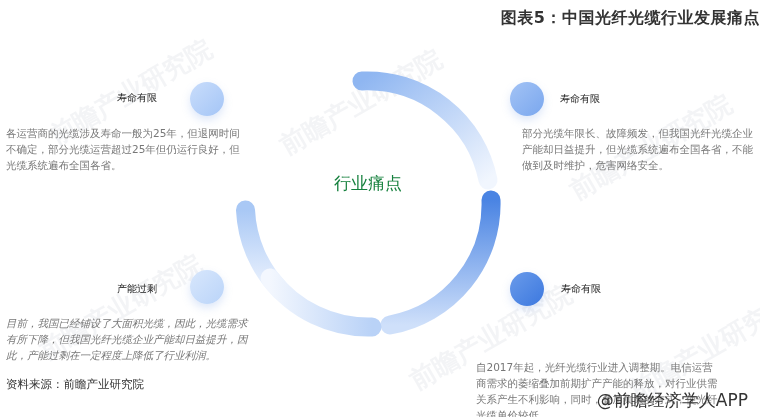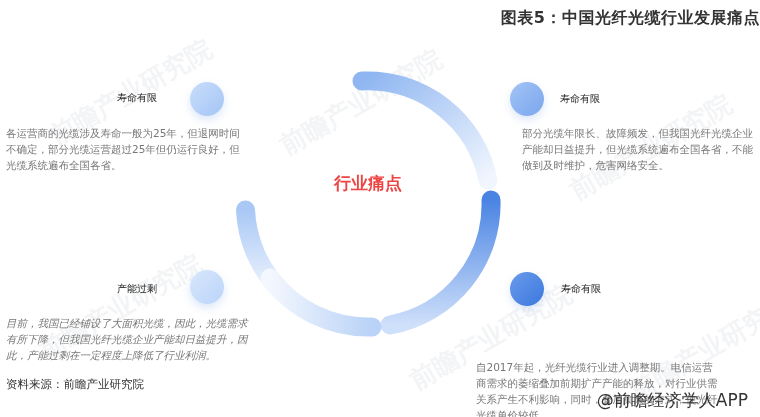--- a/index.html
+++ b/index.html
@@ -2,21 +2,21 @@
 <html><head>
 <meta charset="utf-8">
 <style>
   html, body { margin: 0; padding: 0; background: #ffffff; }
   body { width: 760px; height: 417px; position: relative; overflow: hidden;
          font-family: "DejaVu Sans", "Liberation Sans", sans-serif; color: #333; }
   .title { position: absolute; top: 8px; left: 0; width: 760px; text-align: right;
            font-size: 16px; font-weight: bold; color: #333; letter-spacing: 0.5px; }
   .ring { position: absolute; left: 0; top: 0; }
   .center-label { position: absolute; left: 298px; top: 172px; width: 140px; text-align: center;
-                  font-size: 17px; font-weight: bold; color: #ef4444; }
+                  font-size: 17px; font-weight: normal; color: #15803d; }
   .card-title { position: absolute; font-size: 10px; font-weight: normal; color: #222; white-space: nowrap; }
   .card-text { position: absolute; font-size: 10.5px; line-height: 16px; color: #777; }
   .dot { position: absolute; width: 34px; height: 34px; border-radius: 50%;
          box-shadow: 0 4px 8px rgba(120,160,230,0.25); }
   .footer-left { position: absolute; left: 6px; top: 377px; font-size: 11.5px; color: #333; }
   .footer-right { position: absolute; right: 12px; top: 389px; font-size: 17px; color: #333; }
   .wm { position: absolute; color: rgba(200,205,215,0.22); font-size: 26px; font-weight: bold;
         transform: rotate(-30deg); white-space: nowrap; pointer-events: none; }
 </style>
 </head>

